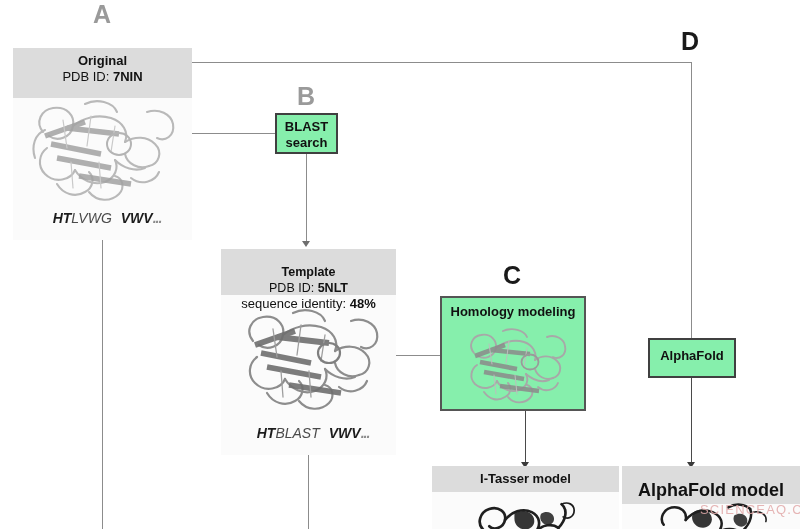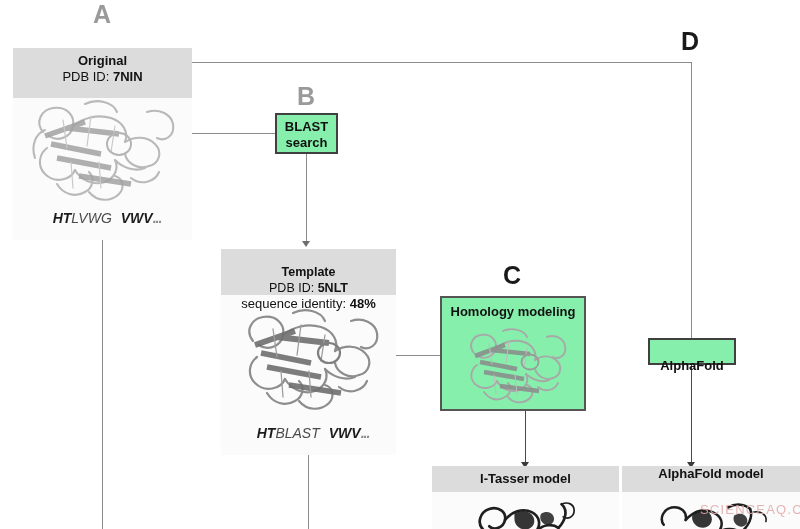--- a/index.html
+++ b/index.html
@@ -258,21 +258,21 @@
         <path d="M26,20 L29,40"></path>
         <path d="M46,17 L43,39"></path>
         <path d="M64,24 L61,43"></path>
         <path d="M31,51 L33,70"></path>
         <path d="M52,51 L54,70"></path>
       </g>
       <ellipse cx="67" cy="38" rx="8.5" ry="7.5" fill="none" stroke="#9a9a9a" stroke-width="1.8"></ellipse>
     </svg>
   </div>
 
-  <div class="box" style="left:648px; top:338px; width:88px; height:27px; font-size:13px; padding-top:18px;">
+  <div class="box" style="left:648px; top:338px; width:88px; height:40px; font-size:13px; padding-top:8px;">
     <span class="box-label">AlphaFold</span>
   </div>
 
   <div class="panel" style="left:432px; top:466px; width:187px; height:63px;">
     <div class="panel-header" style="height:26px; font-size:13px; padding-top:5px;">
       <span class="hdr-line hdr-strong">I-Tasser model</span>
     </div>
     <svg class="ribbon" style="left:29px; top:32px;" width="132" height="44" viewBox="0 0 132 56">
       <g fill="none" stroke="#1f1f1f" stroke-width="3.4" stroke-linecap="round" stroke-linejoin="round">
         <path d="M10,40 C2,32 6,18 18,14 C30,10 40,18 38,28 C36,38 24,42 18,36"></path>
@@ -286,21 +286,21 @@
         <path d="M50,20 C58,14 70,16 74,24 C78,32 72,40 64,40 C56,40 50,34 50,26 Z" opacity="0.9"></path>
         <path d="M84,20 C90,16 98,18 100,24 C102,31 96,36 90,34 C84,32 81,25 84,20 Z" opacity="0.85"></path>
       </g>
       <g fill="none" stroke="#1f1f1f" stroke-width="2.2" stroke-linecap="round">
         <path d="M110,8 C118,4 126,8 126,16 C126,24 118,28 112,24"></path>
       </g>
     </svg>
   </div>
 
   <div class="panel" style="left:622px; top:466px; width:178px; height:63px;">
-    <div class="panel-header" style="height:26px; font-size:13px; padding-top:0;">
+    <div class="panel-header" style="height:38px; font-size:18px; padding-top:13px;">
       <span class="hdr-line hdr-strong">AlphaFold model</span>
     </div>
     <svg class="ribbon" style="left:22px; top:32px;" width="140" height="44" viewBox="0 0 140 56">
       <g fill="none" stroke="#1f1f1f" stroke-width="3.2" stroke-linecap="round" stroke-linejoin="round">
         <path d="M6,34 C0,26 6,14 16,12 C28,10 36,18 34,28"></path>
         <path d="M34,28 C44,16 60,12 72,20 C82,26 82,38 74,44"></path>
         <path d="M74,44 C84,38 96,38 104,44"></path>
         <path d="M104,44 C114,36 120,24 116,14"></path>
         <path d="M40,44 C50,52 64,52 70,46"></path>
         <path d="M14,44 C22,52 32,52 38,48"></path>

